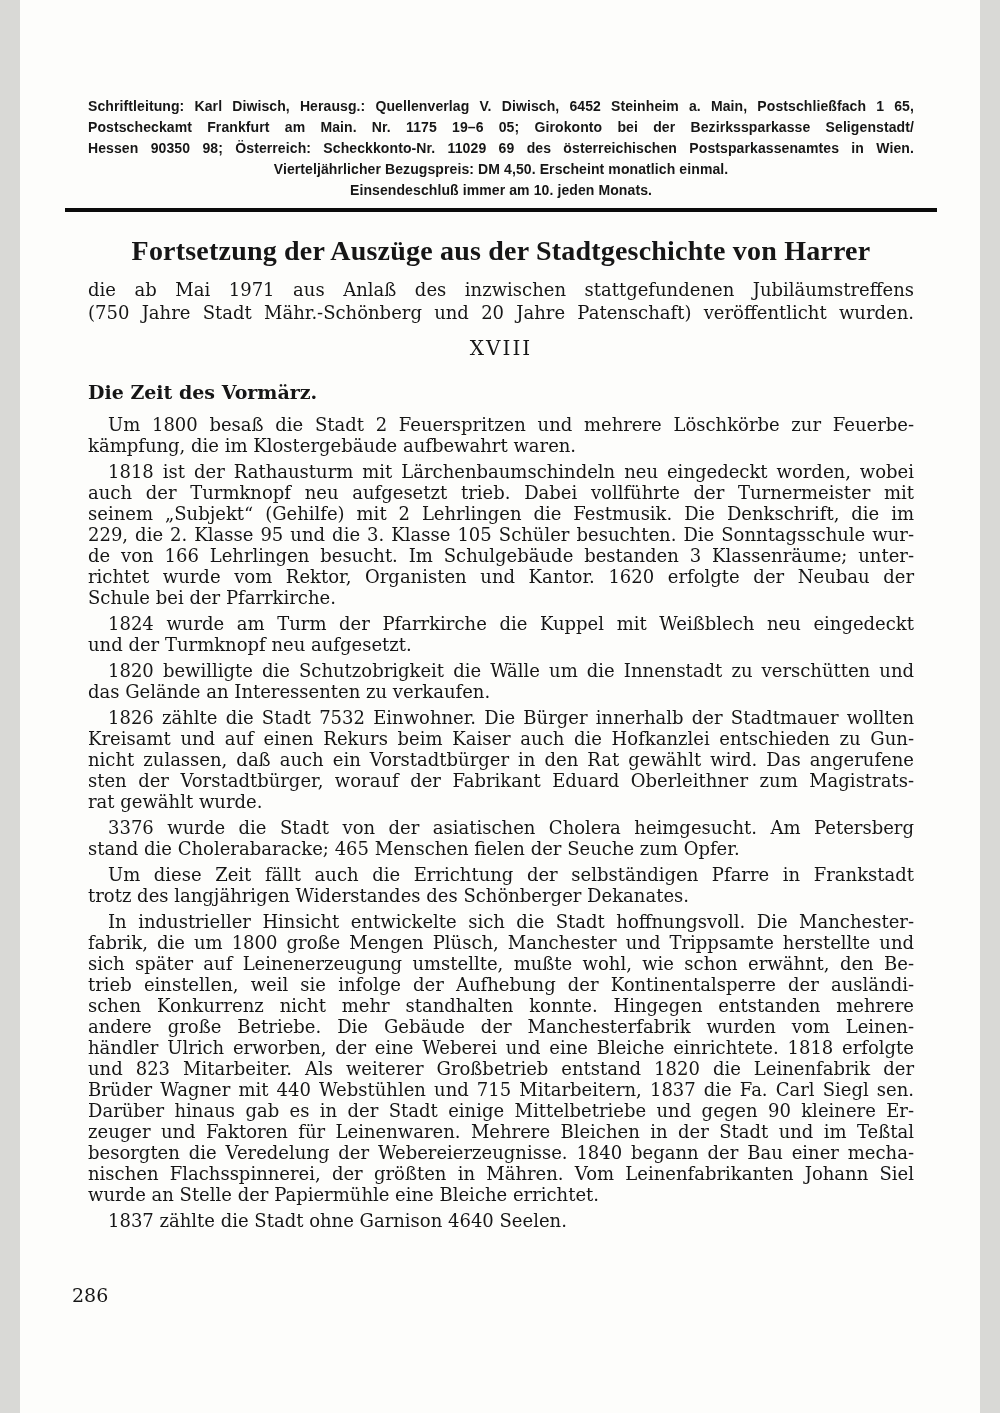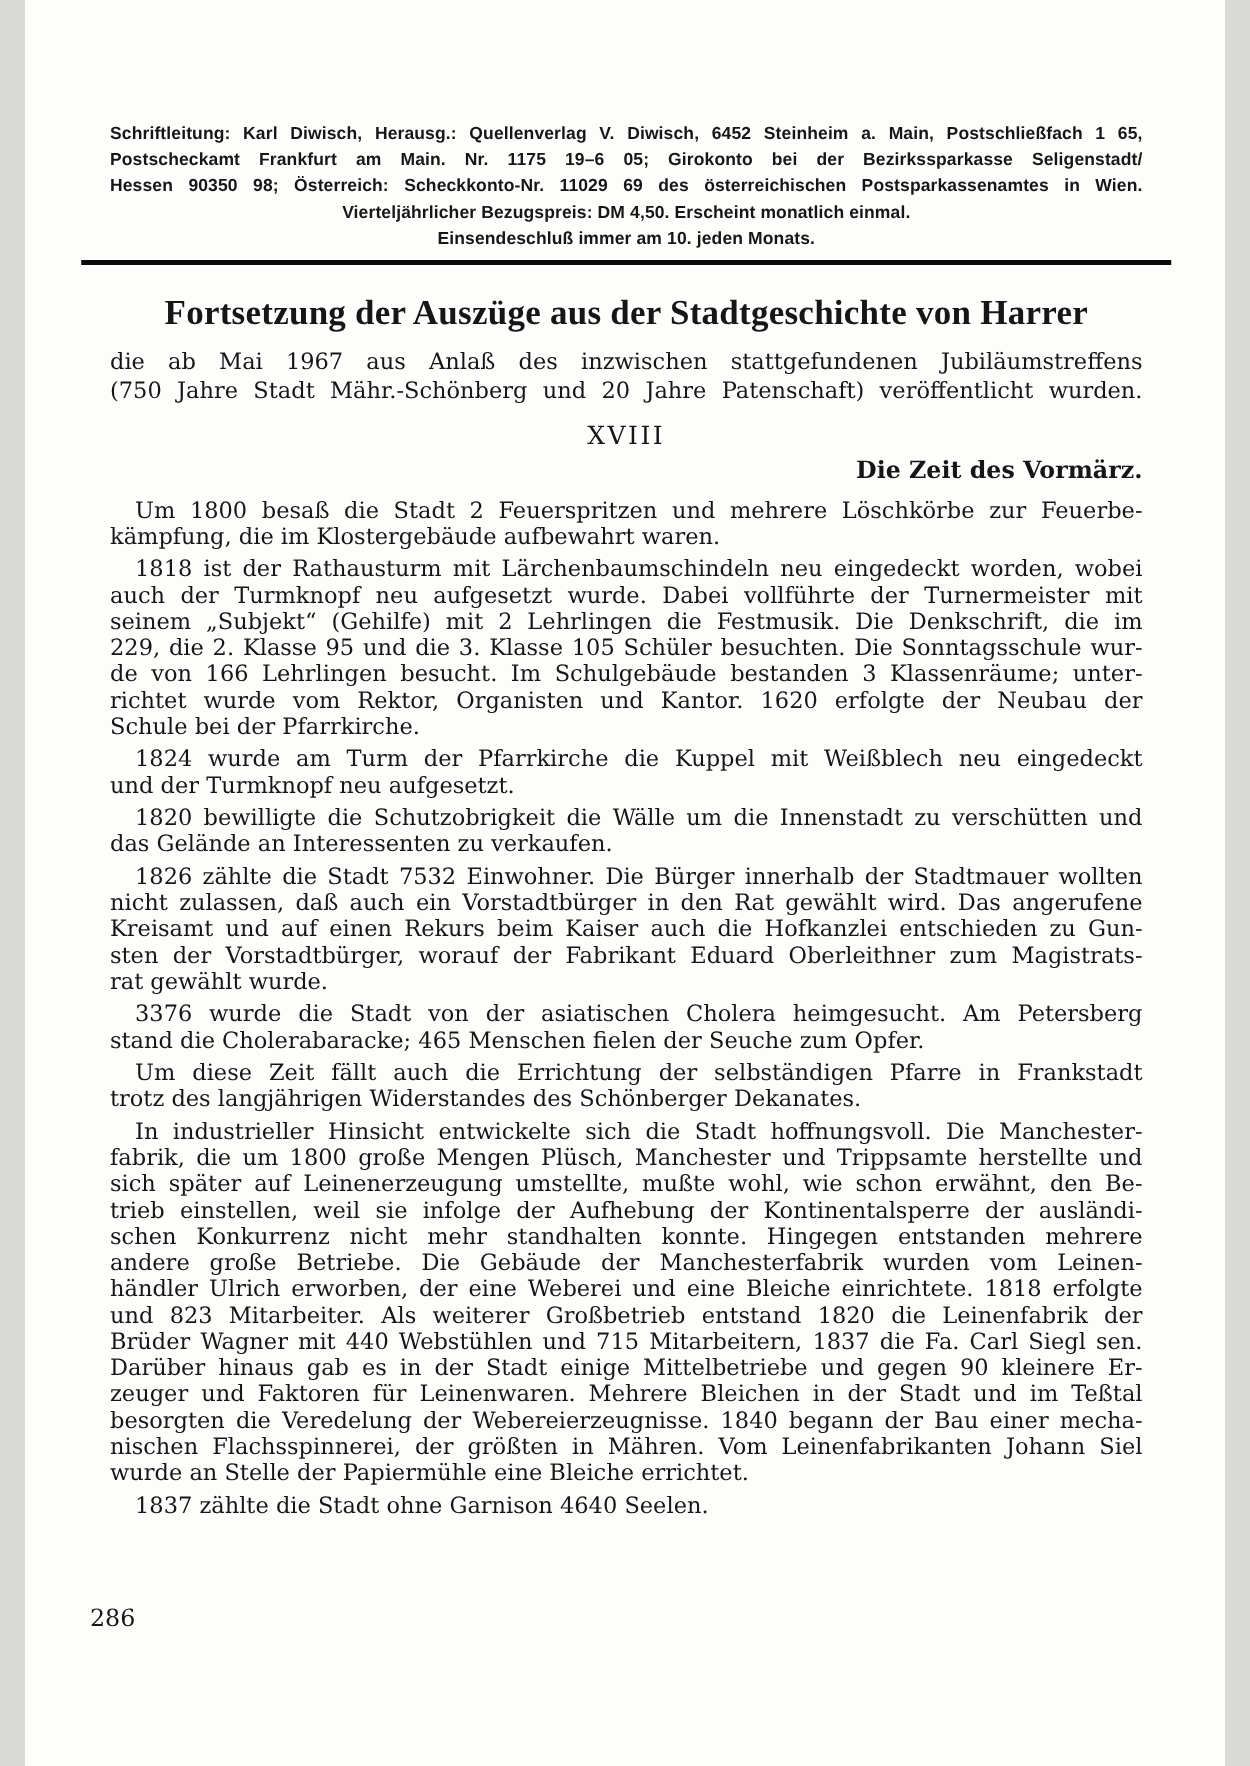--- a/index.html
+++ b/index.html
@@ -35,23 +35,23 @@
   .intro { margin-top:10px; }
   .intro .line { line-height:23px; }
 
   .sec-num {
     margin-top:12px;
     font:20px/24px "DejaVu Serif", serif;
     text-align:center;
     letter-spacing:2px;
   }
   .sec-title {
-    margin:4px 0 0 0;
+    margin:20px 0 0 0;
     font:bold 19px/24px "DejaVu Serif", serif;
-    text-align:right;
+    text-align:left;
   }
 
   #body-paragraphs { margin-top:10px; }
   .para { margin:0 0 5px 0; }
   .line {
     font:18px/21px "DejaVu Serif", serif;
     text-align:justify;
     text-align-last:justify;
   }
   .line.noj { text-align-last:left; }
@@ -76,54 +76,54 @@
       <div class="m-line cl">Einsendeschluß immer am 10. jeden Monats.</div>
     </header>
 
   <div class="rule" style="background: rgb(11, 11, 11);"></div>
 
   <main class="article">
     <h1 class="title">Fortsetzung der Auszüge aus der Stadtgeschichte von Harrer</h1>
 
     <div class="intro" id="intro">
         <div class="para">
-          <div class="line">die ab Mai 1967 aus Anlaß des inzwischen stattgefundenen Jubiläumstreffens</div>
+          <div class="line">die ab Mai 1971 aus Anlaß des inzwischen stattgefundenen Jubiläumstreffens</div>
           <div class="line">(750 Jahre Stadt Mähr.-Schönberg und 20 Jahre Patenschaft) veröffentlicht wurden.</div>
         </div>
       </div>
 
     <div class="sec-num">XVIII</div>
     <h2 class="sec-title">Die Zeit des Vormärz.</h2>
 
     <div id="body-paragraphs">
         <div class="para">
           <div class="line ind">Um 1800 besaß die Stadt 2 Feuerspritzen und mehrere Löschkörbe zur Feuerbe-</div>
           <div class="line noj">kämpfung, die im Klostergebäude aufbewahrt waren.</div>
         </div>
         <div class="para">
           <div class="line ind">1818 ist der Rathausturm mit Lärchenbaumschindeln neu eingedeckt worden, wobei</div>
-          <div class="line">auch der Turmknopf neu aufgesetzt wurde. Dabei vollführte der Turnermeister mit</div>
+          <div class="line">auch der Turmknopf neu aufgesetzt trieb. Dabei vollführte der Turnermeister mit</div>
           <div class="line">seinem „Subjekt“ (Gehilfe) mit 2 Lehrlingen die Festmusik. Die Denkschrift, die im</div>
           <div class="line">229, die 2. Klasse 95 und die 3. Klasse 105 Schüler besuchten. Die Sonntagsschule wur-</div>
           <div class="line">de von 166 Lehrlingen besucht. Im Schulgebäude bestanden 3 Klassenräume; unter-</div>
           <div class="line">richtet wurde vom Rektor, Organisten und Kantor. 1620 erfolgte der Neubau der</div>
           <div class="line noj">Schule bei der Pfarrkirche.</div>
         </div>
         <div class="para">
           <div class="line ind">1824 wurde am Turm der Pfarrkirche die Kuppel mit Weißblech neu eingedeckt</div>
           <div class="line noj">und der Turmknopf neu aufgesetzt.</div>
         </div>
         <div class="para">
           <div class="line ind">1820 bewilligte die Schutzobrigkeit die Wälle um die Innenstadt zu verschütten und</div>
           <div class="line noj">das Gelände an Interessenten zu verkaufen.</div>
         </div>
         <div class="para">
           <div class="line ind">1826 zählte die Stadt 7532 Einwohner. Die Bürger innerhalb der Stadtmauer wollten</div>
+          <div class="line">Kreisamt und auf einen Rekurs beim Kaiser auch die Hofkanzlei entschieden zu Gun-</div>
           <div class="line">nicht zulassen, daß auch ein Vorstadtbürger in den Rat gewählt wird. Das angerufene</div>
-          <div class="line">Kreisamt und auf einen Rekurs beim Kaiser auch die Hofkanzlei entschieden zu Gun-</div>
           <div class="line">sten der Vorstadtbürger, worauf der Fabrikant Eduard Oberleithner zum Magistrats-</div>
           <div class="line noj">rat gewählt wurde.</div>
         </div>
         <div class="para">
           <div class="line ind">3376 wurde die Stadt von der asiatischen Cholera heimgesucht. Am Petersberg</div>
           <div class="line noj">stand die Cholerabaracke; 465 Menschen fielen der Seuche zum Opfer.</div>
         </div>
         <div class="para">
           <div class="line ind">Um diese Zeit fällt auch die Errichtung der selbständigen Pfarre in Frankstadt</div>
           <div class="line noj">trotz des langjährigen Widerstandes des Schönberger Dekanates.</div>

